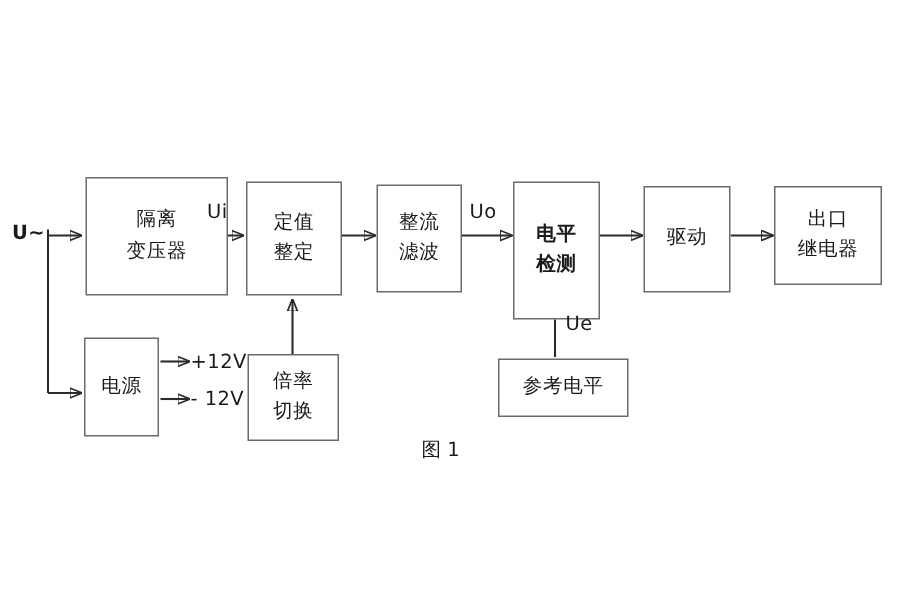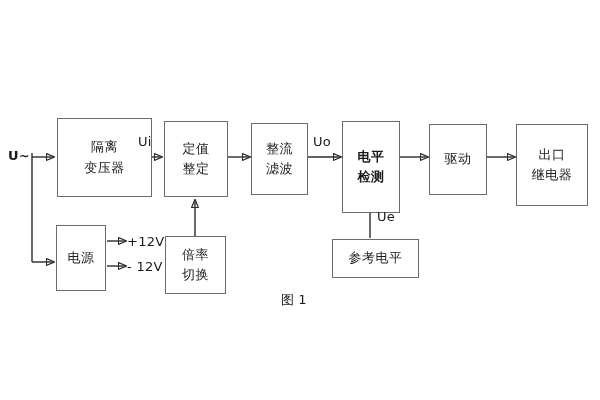--- a/index.html
+++ b/index.html
@@ -127,21 +127,21 @@
 
   <div class="box" style="left:342px; top:121px; width:58px; height:92px;font-weight:bold;">
     <span class="ln">电平</span>
     <span class="ln">检测</span>
   </div>
 
   <div class="box" style="left:429px; top:124px; width:58px; height:71px;">
     <span class="ln">驱动</span>
   </div>
 
-  <div class="box" style="left:516px; top:124px; width:72px; height:82px;align-items:center;">
+  <div class="box" style="left:516px; top:124px; width:72px; height:66px;align-items:center;">
     <span class="ln">出口</span>
     <span class="ln">继电器</span>
   </div>
 
   <div class="box" style="left:56px; top:225px; width:50px; height:66px;">
     <span class="ln">电源</span>
   </div>
 
   <div class="label" style="left:127px; top:234px;">+12V</div>
   <div class="label" style="left:127px; top:259px;">- 12V</div>

